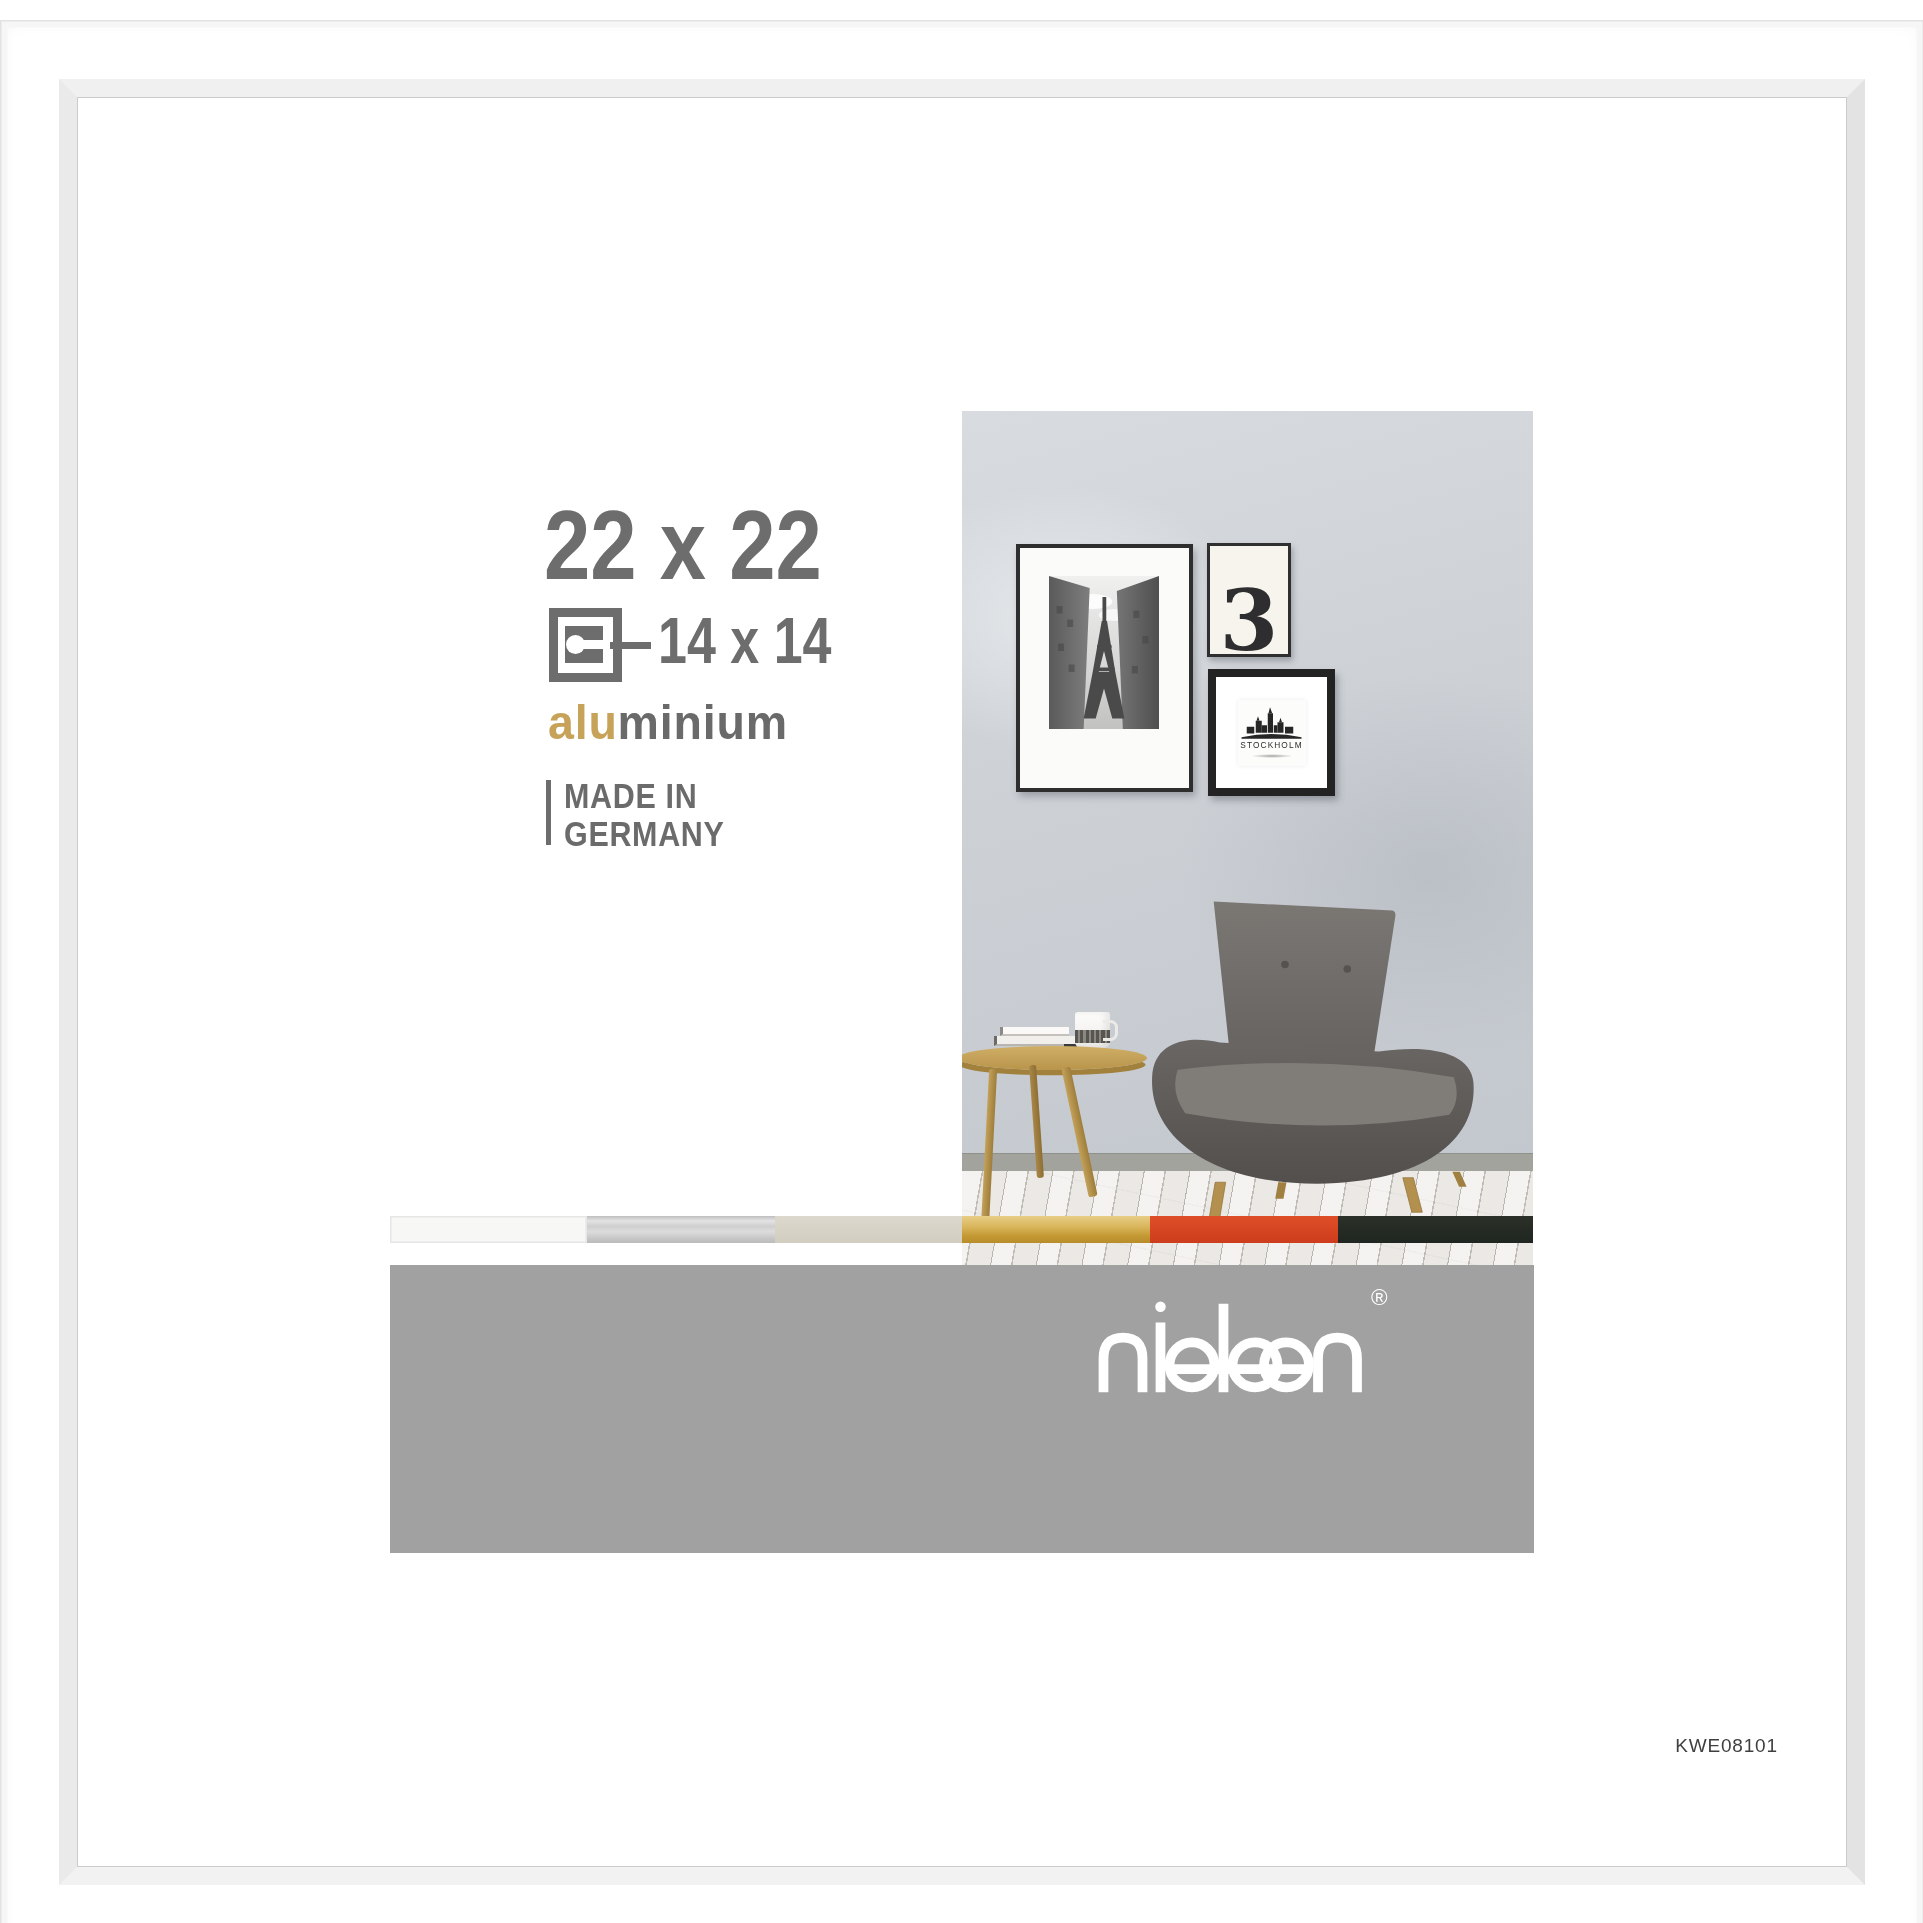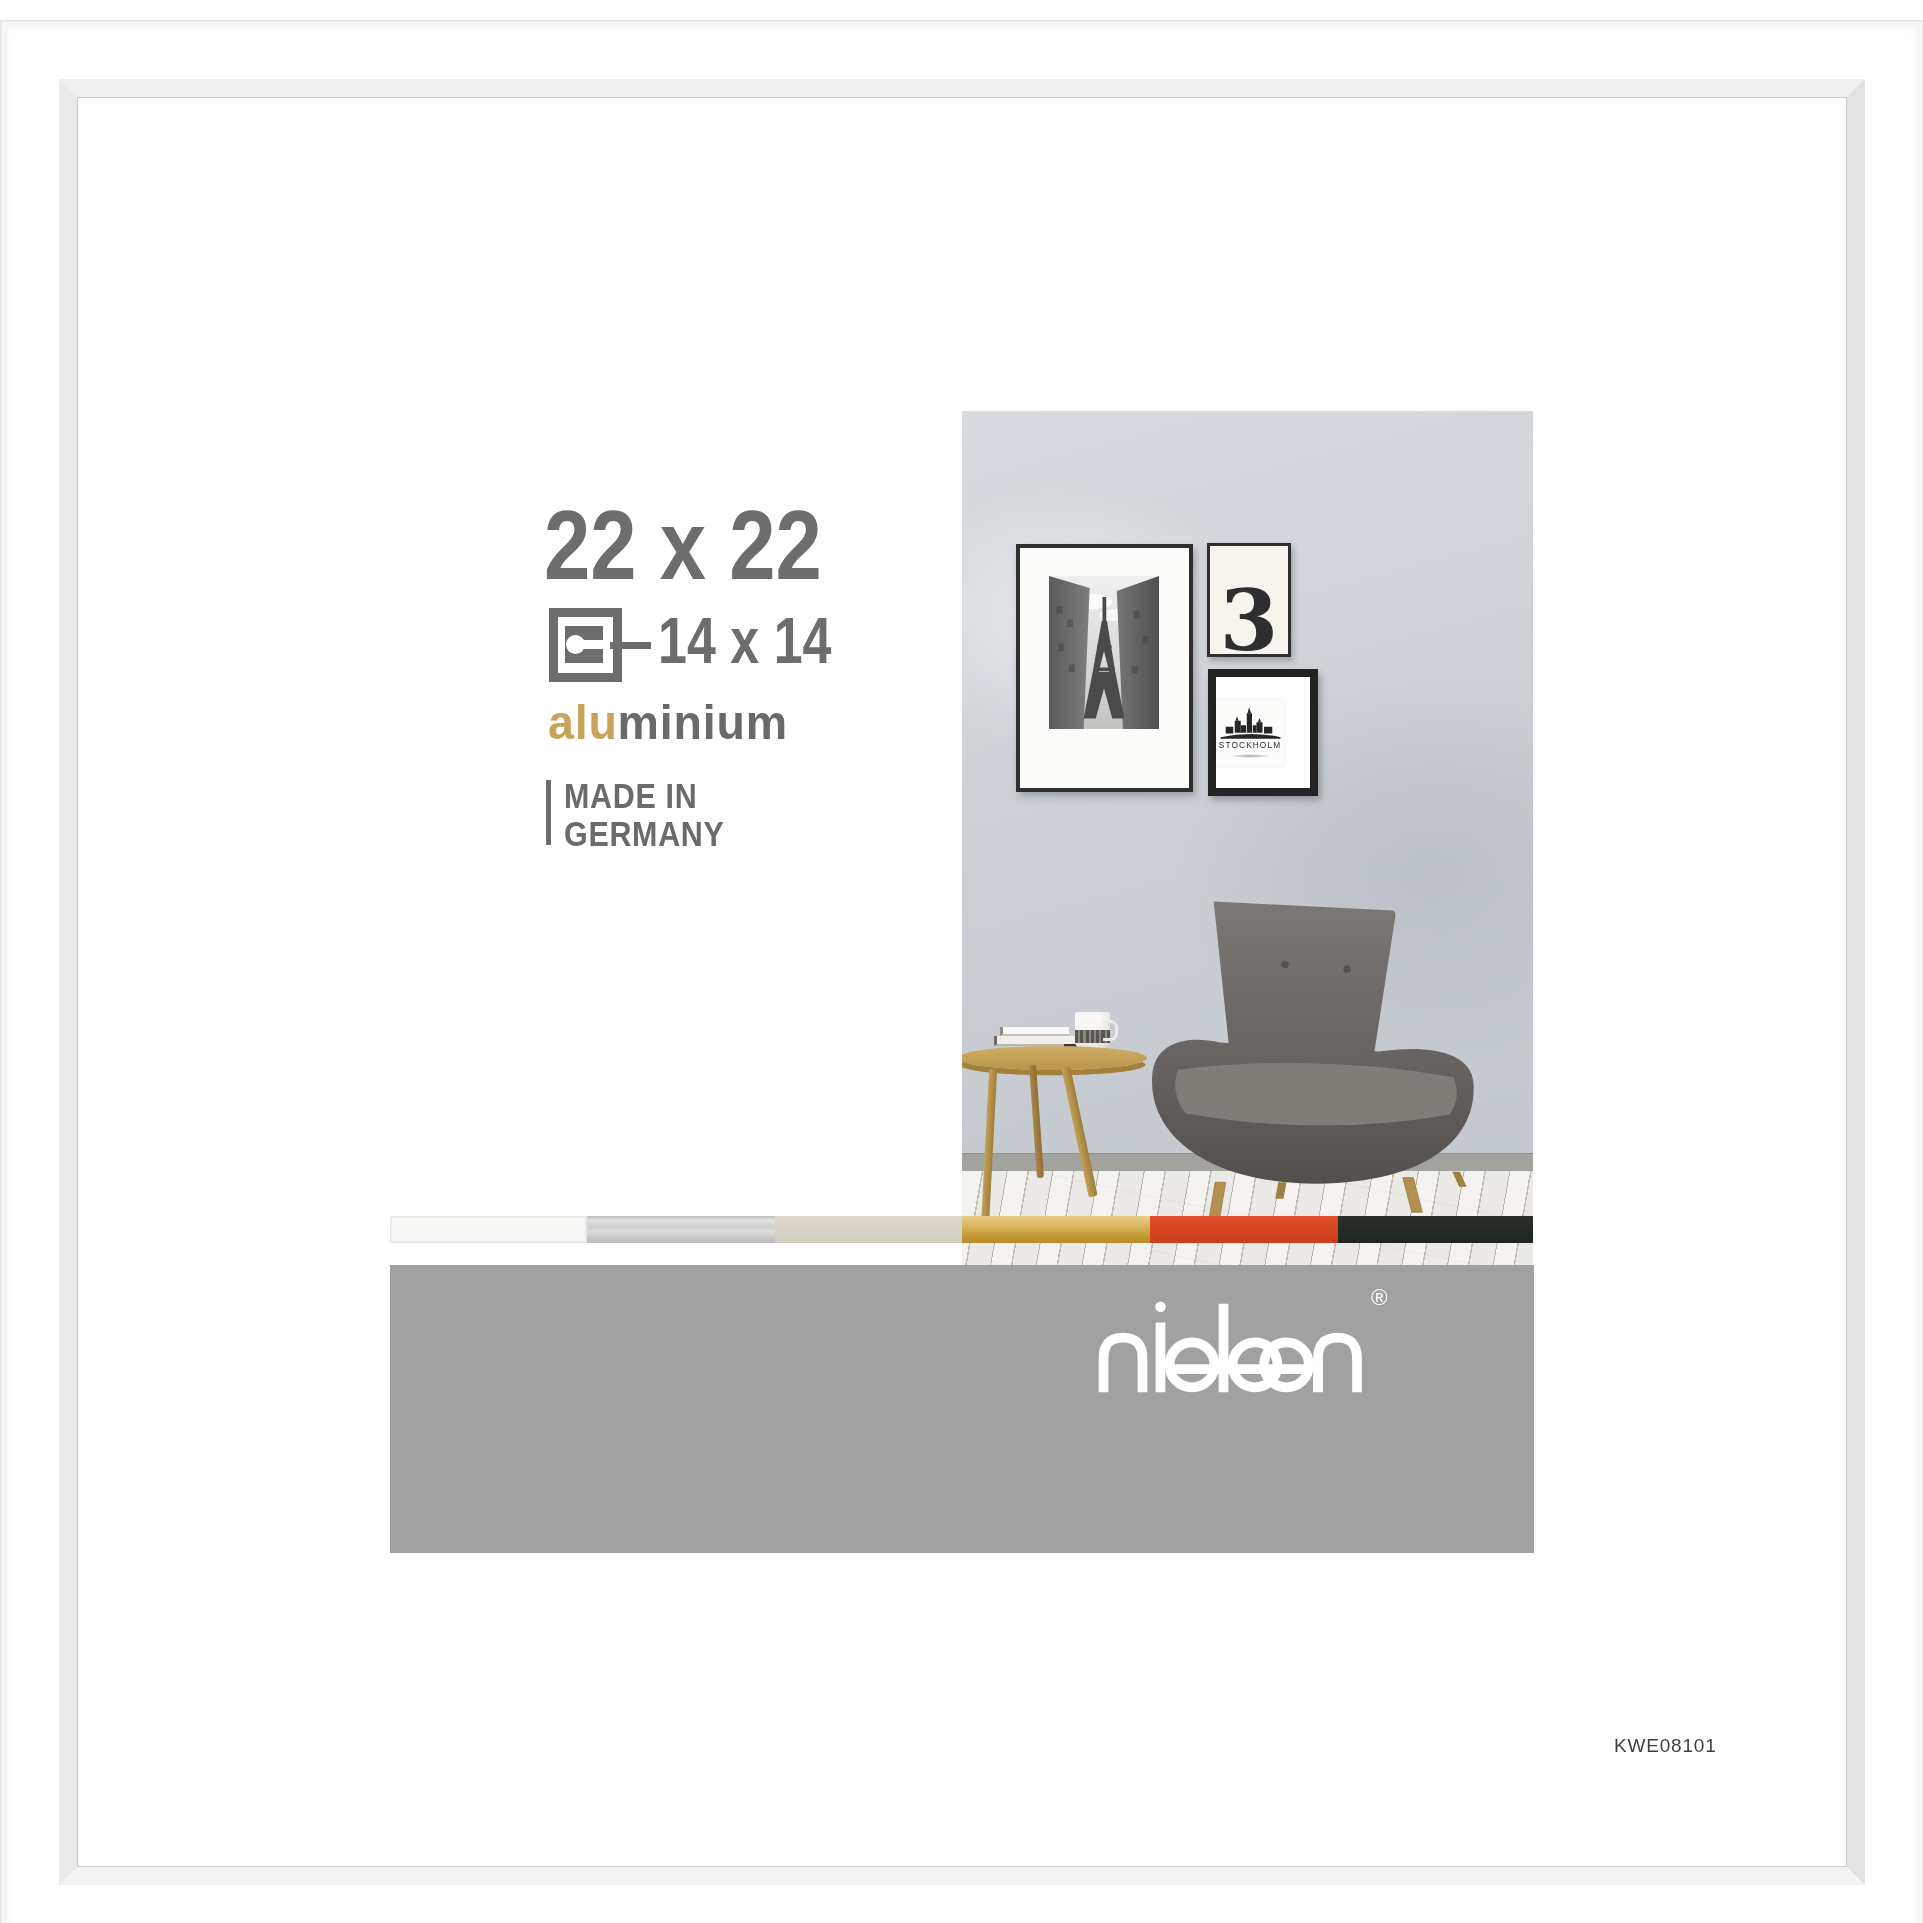--- a/index.html
+++ b/index.html
@@ -51,23 +51,23 @@
 
   
   .eiffel-frame{position:absolute;left:54px;top:133px;width:177px;height:248px;box-sizing:border-box;
     background:#fbfbfa;border:4.5px solid #2e2e2e;box-shadow:3px 4.5px 7.5px rgba(60,65,75,.35);}
   .eiffel-img{position:absolute;left:29px;top:28px;width:110px;height:153px;}
   .three-frame{position:absolute;left:245px;top:132px;width:84px;height:114px;box-sizing:border-box;
     background:#f6f4ec;border:3.8px solid #2f2f2f;box-shadow:2.3px 3.8px 6px rgba(60,65,75,.35);
     display:flex;align-items:flex-end;justify-content:center;}
   .three-glyph{font-family:"DejaVu Serif",serif;font-weight:bold;font-size:84px;line-height:.78;
     color:#2e2e31;padding-bottom:0;}
-  .stockholm-frame{position:absolute;left:246px;top:258px;width:110px;height:127px;box-sizing:border-box;
+  .stockholm-frame{position:absolute;left:246px;top:258px;width:127px;height:127px;box-sizing:border-box;
     background:#ffffff;border:8.3px solid #232323;box-shadow:3px 4.5px 6.8px rgba(60,65,75,.38);
-    display:flex;align-items:center;justify-content:flex-start;}
+    display:flex;align-items:center;justify-content:center;}
   .stockholm-print{width:68px;height:66px;background:#fcfcfb;box-shadow:0 0 4.5px rgba(0,0,0,.08);
     display:flex;flex-direction:column;align-items:center;justify-content:center;}
   .stockholm-text{font-size:8.3px;letter-spacing:1.1px;color:#2b2b2b;margin-top:0.8px;}
   .stockholm-shadow{width:42px;height:3.8px;margin-top:3.8px;border-radius:50%;
     background:radial-gradient(closest-side,rgba(90,90,90,.55),transparent);}
 
   .chair-svg{position:absolute;left:169px;top:477px;width:368px;height:334px;}
 
   
   .tabletop{position:absolute;left:-4.5px;top:635px;width:189px;height:24px;border-radius:50%;
@@ -96,21 +96,21 @@
   .sw-red{width:188px;background:linear-gradient(180deg,#de4f28,#cd3c1c);}
   .sw-black{width:195px;background:linear-gradient(180deg,#2b3128,#1f2520);}
 
   
   .brand-banner{position:absolute;left:390px;top:1245px;width:1144px;height:288px;background:#a1a1a1;z-index:4;}
   .brand-logo{position:absolute;left:707px;top:35px;width:295px;height:99px;}
   .brand-reg{position:absolute;left:981px;top:20px;font-size:22.5px;color:#ffffff;font-weight:normal;}
   .visually-hidden{position:absolute;width:0.8px;height:0.8px;overflow:hidden;clip:rect(0 0 0 0);white-space:nowrap;}
 
   
-  .sku{position:absolute;left:1614px;top:1715px;width:225px;text-align:left;font-size:19px;
+  .sku{position:absolute;left:1614px;top:1715px;width:225px;text-align:center;font-size:19px;
     letter-spacing:0.8px;color:#3f3f3f;}
 </style>
 </head>
 <body>
 
 <div id="stage">
 
   <div class="size-label">22 x 22</div>
 
   <div class="size-icon">

